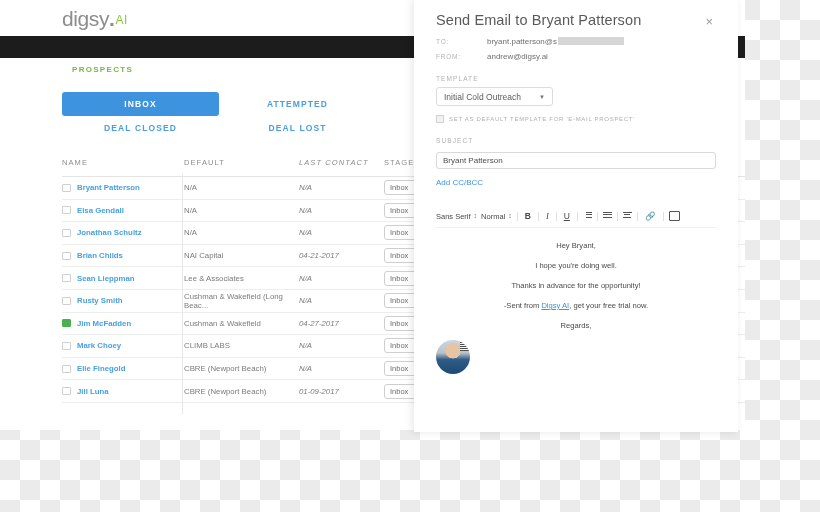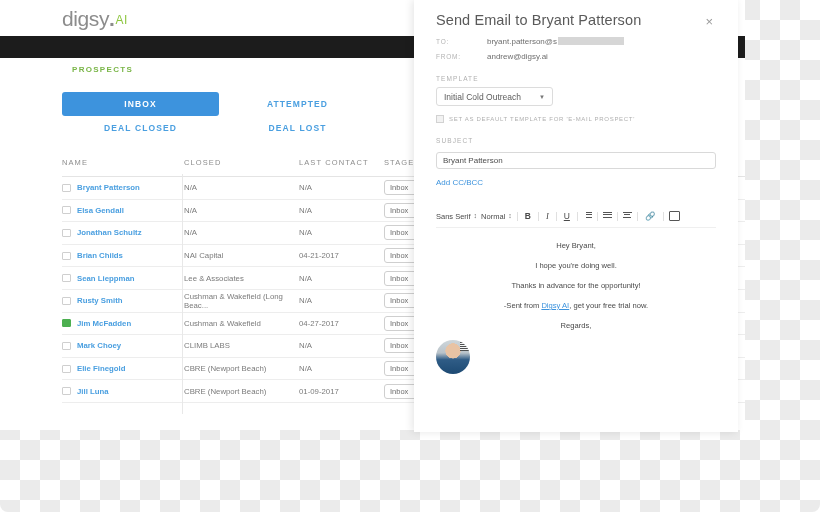--- a/index.html
+++ b/index.html
@@ -15,21 +15,20 @@
   #root {
     position: relative;
     width: 820px;
     height: 512px;
     background-color: #ffffff;
     background-image:
       linear-gradient(45deg, #ebebeb 25%, transparent 25%, transparent 75%, #ebebeb 75%, #ebebeb),
       linear-gradient(45deg, #ebebeb 25%, transparent 25%, transparent 75%, #ebebeb 75%, #ebebeb);
     background-size: 40px 40px;
     background-position: 0 0, 20px 20px;
-    border-radius: 8px;
   }
 
   
   #app {
     position: absolute;
     left: 0; top: 0;
     width: 745px;
     height: 430px;
     background: #ffffff;
     overflow: hidden;
@@ -124,21 +123,21 @@
     display: flex;
     font-size: 7.5px;
     letter-spacing: 1.1px;
     color: #8d8d8d;
     padding-bottom: 9px;
     border-bottom: 1px solid #e4e4e4;
     font-weight: 400;
   }
   .col-name { flex: 0 0 122px; }
   .col-company { flex: 0 0 115px; }
-  .col-contact { flex: 0 0 85px; }
+  .col-contact { flex: 0 0 85px; font-style: italic; }
   .col-stage { flex: 1 1 auto; }
 
   .trow {
     display: flex;
     align-items: center;
     height: 21.6px;
     border-bottom: 1px solid #ededed;
     font-size: 7.8px;
     color: #7b7b7b;
   }
@@ -380,21 +379,21 @@
         <div class="tab">APPOINTMENTS</div>
         <div class="tab">DEAL CLOSED</div>
         <div class="tab">DEAL LOST</div>
         <div class="tab">DISQUALIFIED</div>
         <div class="tab search-tab"><span class="mag"></span><span>SEARCH</span></div>
       </div>
 
       <div class="table">
         <div class="thead">
           <div class="col-name">NAME</div>
-          <div class="col-company">CLOSED</div>
+          <div class="col-company">DEFAULT</div>
           <div class="col-contact">LAST CONTACT</div>
           <div class="col-stage">STAGE</div>
         </div>
         <div id="rows">
             <div class="trow">
               <div class="col-name">
                 <span class="cbx"></span>
                 <span>Bryant Patterson</span>
               </div>
               <div class="col-company">N/A</div>

